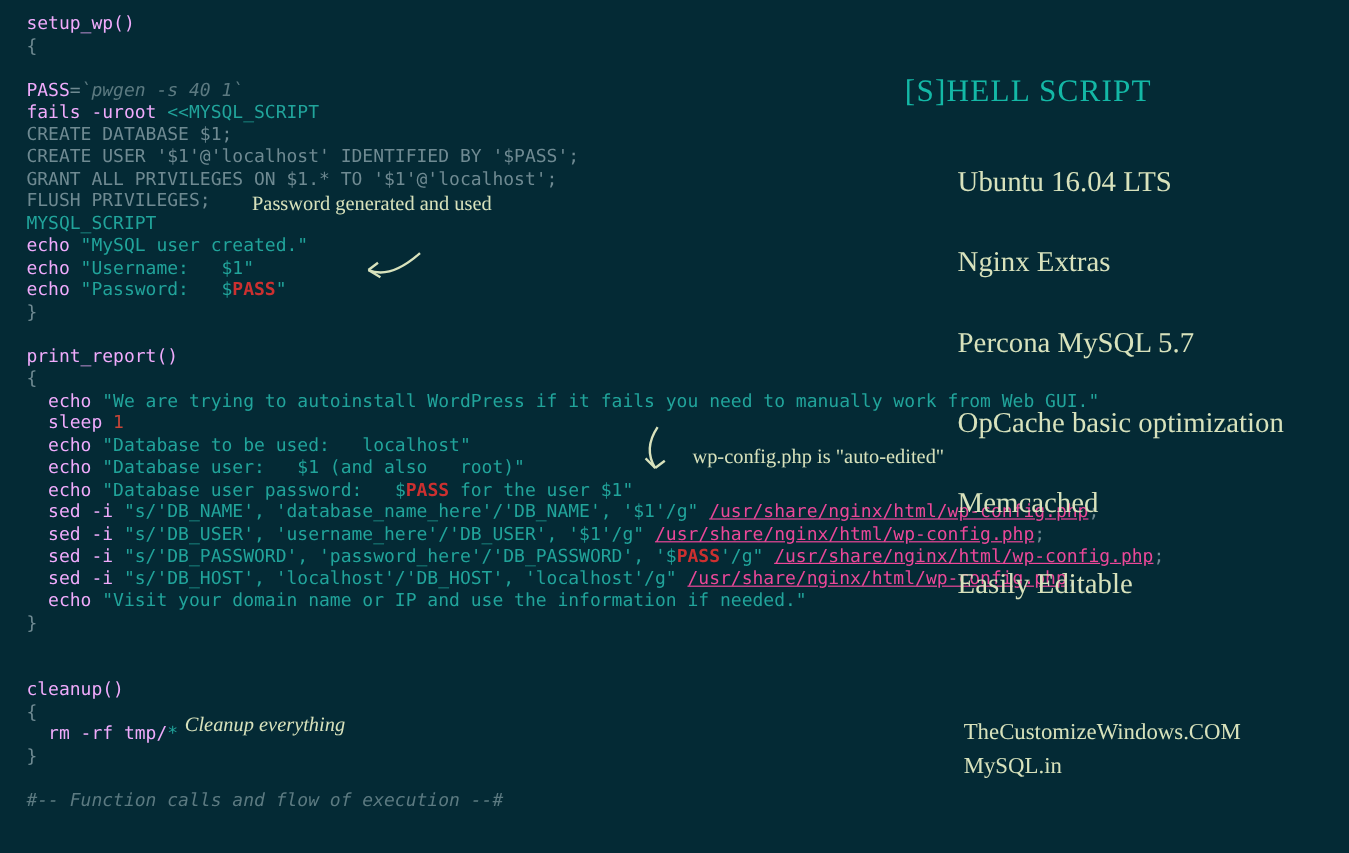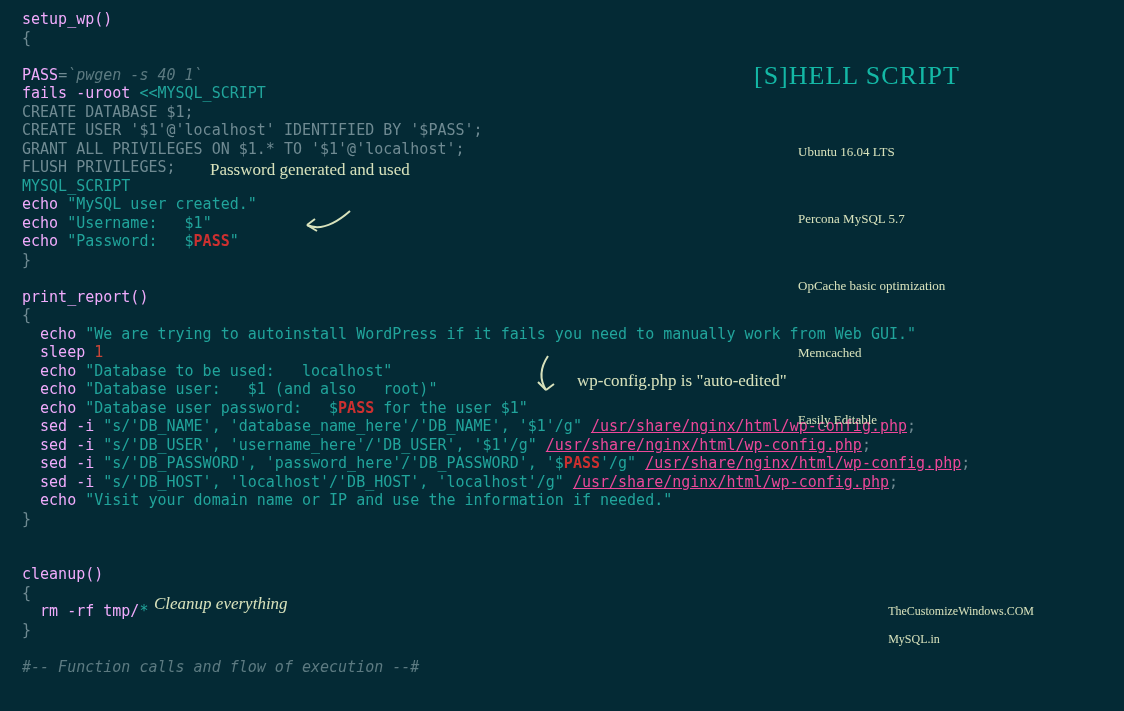--- a/index.html
+++ b/index.html
@@ -40,32 +40,32 @@
     font-family: "Copperplate", "Trajan Pro", "Comic Sans MS", serif;
     color: #14b8a6;
     font-size: 26px;
     letter-spacing: 1px;
     margin-bottom: 14px;
     white-space: nowrap;
   }
   .panel-item {
     font-family: "Comic Sans MS", "Bradley Hand", cursive;
     color: #d8e2bc;
-    font-size: 13px;
+    font-size: 24px;
     line-height: 30px;
     white-space: nowrap;
     margin-left: 44px;
   }
   .footer {
     position: absolute;
     right: 90px;
     bottom: 58px;
     font-family: "Comic Sans MS", "Bradley Hand", cursive;
     color: #d8e2bc;
-    font-size: 12px;
+    font-size: 19px;
     line-height: 28px;
     text-align: left;
     white-space: nowrap;
   }
   .annot {
     position: absolute;
     font-family: "Comic Sans MS", "Bradley Hand", cursive;
     color: #d8e2bc;
     font-size: 17px;
     white-space: nowrap;
@@ -115,20 +115,21 @@
 <span class="punc">{</span>
 <span class="kw">  rm -rf tmp/</span><span class="str">*</span>
 <span class="punc">}</span>
 
 <span class="cmt">#-- Function calls and flow of execution --#</span></div>
 
 
 <div class="panel">
   <div class="panel-title">[S]HELL SCRIPT</div>
   <div class="panel-item">Ubuntu 16.04 LTS</div>
+  <div class="panel-item">Nginx Extras</div>
   <div class="panel-item">Percona MySQL 5.7</div>
   <div class="panel-item">OpCache basic optimization</div>
   <div class="panel-item">Memcached</div>
   <div class="panel-item">Easily Editable</div>
 </div>
 
 
 <div class="footer">
   <div>TheCustomizeWindows.COM</div>
   <div>MySQL.in</div>

